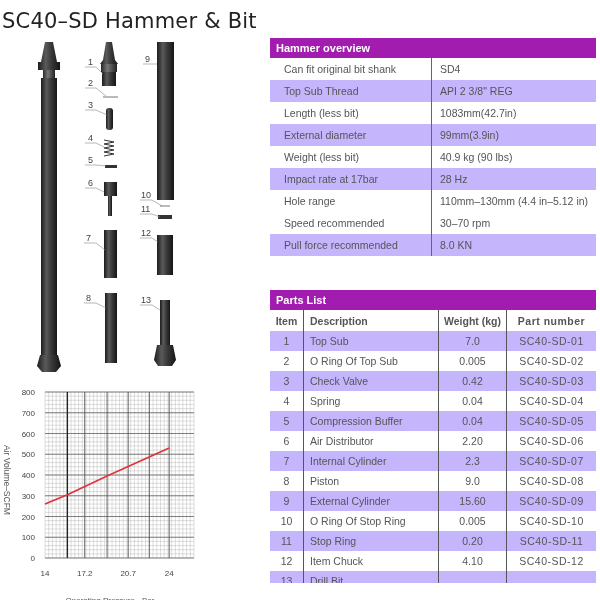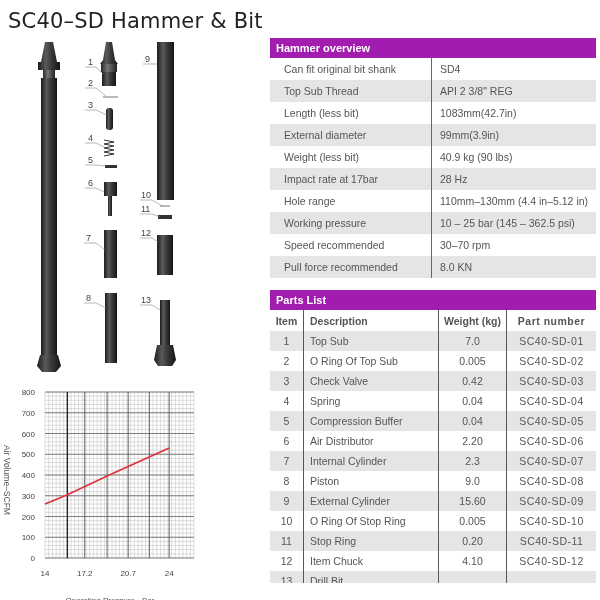--- a/index.html
+++ b/index.html
@@ -1,26 +1,26 @@
 <!DOCTYPE html>
 <html><head>
 <meta charset="utf-8">
 <style>
   html, body { margin:0; padding:0; background:#ffffff; }
   body { width:600px; height:600px; position:relative; overflow:hidden; font-family:"Liberation Sans", sans-serif; color:#444; }
-  .title { position:absolute; left:8px; top:9px; font-size:21px; font-weight:400; color:#222; letter-spacing:0.2px; font-family:"DejaVu Sans", sans-serif; }
+  .title { position:absolute; left:2px; top:9px; font-size:21px; font-weight:400; color:#222; letter-spacing:0.2px; font-family:"DejaVu Sans", sans-serif; }
   .illus { position:absolute; left:0; top:40px; width:270px; height:340px; }
   .tbl { position:absolute; left:270px; width:326px; border-collapse:collapse; font-size:10.5px; }
   .tbl td, .tbl th { padding:0; }
   .hdr-red { background:#a21caf; color:#fff; font-weight:700; font-size:11px; text-align:left; padding-left:6px !important; height:20px; }
   #overview { top:38px; }
   #overview tr.row td { height:22px; }
   #overview td.k { width:147px; padding-left:14px !important; border-right:1.5px solid #666; color:#555; }
   #overview td.v { padding-left:8px !important; color:#555; }
-  tr.alt td { background:#e5e5e5; }
+  tr.alt td { background:#c4b5fd; }
   #parts { top:290px; }
   #parts th.colh { height:21px; font-weight:700; color:#555; font-size:10.5px; }
   #parts td { height:20px; color:#555; }
   #parts .c1 { width:33px; text-align:center; border-right:1.5px solid #555; }
   #parts .c2 { width:128px; padding-left:6px !important; text-align:left; border-right:1.5px solid #555; }
   #parts .c3 { width:67px; text-align:center; border-right:1.5px solid #555; }
   #parts .c4 { text-align:center; letter-spacing:0.5px;margin-left:20px; }
   .parts-clip { position:absolute; left:270px; top:290px; width:330px; height:293px; overflow:hidden; }
   .parts-clip #parts { position:absolute; left:0; top:0; }
   .chart { position:absolute; left:0; top:380px; width:210px; height:220px; }
@@ -132,24 +132,20 @@
         <td class="k">Weight (less bit)</td>
         <td class="v">40.9 kg (90 lbs)</td>
       </tr>
   <tr class="row alt">
         <td class="k">Impact rate at 17bar</td>
         <td class="v">28 Hz</td>
       </tr>
   <tr class="row">
         <td class="k">Hole range</td>
         <td class="v">110mm–130mm (4.4 in–5.12 in)</td>
-      </tr>
-  <tr class="row alt">
-        <td class="k">Working pressure</td>
-        <td class="v">10 – 25 bar (145 – 362.5 psi)</td>
       </tr>
   <tr class="row">
         <td class="k">Speed recommended</td>
         <td class="v">30–70 rpm</td>
       </tr>
   <tr class="row alt">
         <td class="k">Pull force recommended</td>
         <td class="v">8.0 KN</td>
       </tr>
 </tbody>

